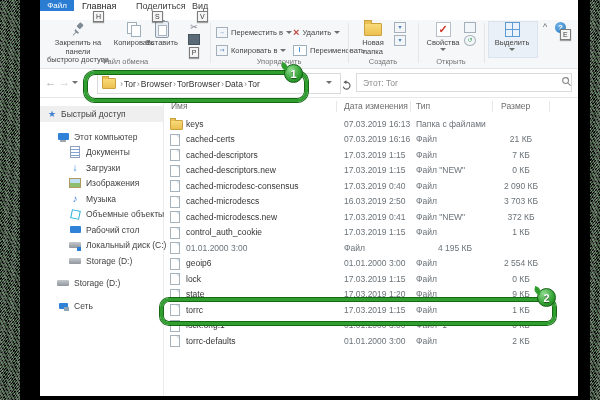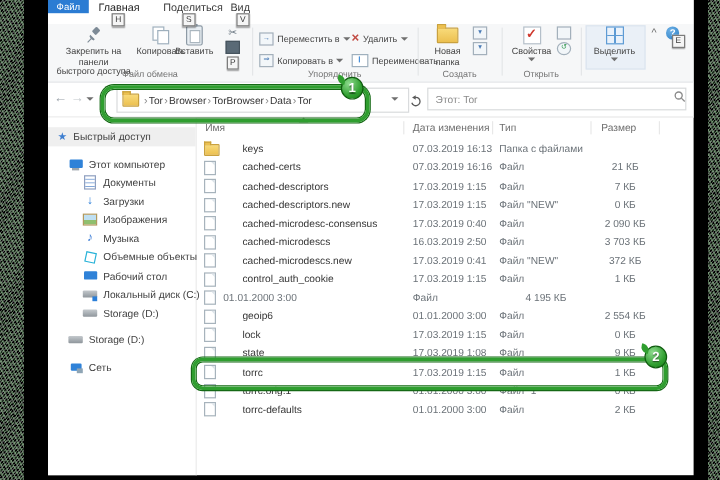--- a/index.html
+++ b/index.html
@@ -102,21 +102,21 @@
   .sic-network:before{content:'';width:9px;height:6px;background:#2f82d8;border-radius:1px;}
   .sic-network:after{content:'';position:absolute;right:0;bottom:0;width:5px;height:4px;background:#8fa5b5;}
 
   
   #fhead{position:absolute;left:123px;top:98px;right:0;height:17px;font-size:8.5px;color:#6d6d6d;}
   #fhead span.h{position:absolute;top:3px;}
   .hsep{position:absolute;top:3px;height:11px;width:1px;background:#e8e8e8;}
   .sort{position:absolute;left:86px;top:0;width:0;height:0;border-left:4px solid transparent;border-right:4px solid transparent;border-bottom:4px solid #9a9a9a;}
   #flist{position:absolute;left:123px;top:116px;right:0;bottom:0;overflow:hidden;}
   .frow{display:grid;grid-template-columns:16px 158px 72px 78px 54px;align-items:center;height:15.5px;padding-left:7px;font-size:8.5px;}
-  .fname{color:#343434;overflow:hidden;white-space:nowrap;margin-left:16px;}
+  .fname{color:#343434;overflow:hidden;white-space:nowrap;}
   .fdate,.ftype{color:#6b7278;}
   .fsize{color:#6b7278;text-align:center;}
   .fic{width:12px;height:12px;position:relative;}
   .fic.folder{width:11px;height:8px;margin-top:3px;background:linear-gradient(#f8da79,#ecc050);border:1px solid #c9a13e;border-radius:1px;}
   .fic.folder:before{content:'';position:absolute;left:-1px;top:-3px;width:4px;height:2px;background:#ecc050;border:1px solid #c9a13e;border-bottom:none;}
   .fic.file{width:8px;height:10px;margin-top:1px;background:#fff;border:1px solid #a7b3bc;}
   .fic.file:after{content:'';position:absolute;top:0;right:0;border-top:3px solid #dde4e9;border-left:3px solid transparent;}
 
   
   .gbox{position:absolute;border:3px solid #2f9e2f;border-radius:11px;
@@ -423,34 +423,34 @@
         <div class="frow">
           <span class="fic file"></span>
           <span class="fname">lock</span>
           <span class="fdate">17.03.2019 1:15</span>
           <span class="ftype">Файл</span>
           <span class="fsize">0 КБ</span>
         </div>
         <div class="frow">
           <span class="fic file"></span>
           <span class="fname">state</span>
-          <span class="fdate">17.03.2019 1:08</span>
+          <span class="fdate">17.03.2019 1:20</span>
           <span class="ftype">Файл</span>
           <span class="fsize">9 КБ</span>
         </div>
         <div class="frow">
           <span class="fic file"></span>
           <span class="fname">torrc</span>
           <span class="fdate">17.03.2019 1:15</span>
           <span class="ftype">Файл</span>
           <span class="fsize">1 КБ</span>
         </div>
         <div class="frow">
           <span class="fic file"></span>
-          <span class="fname">torrc.orig.1</span>
+          <span class="fname">lock.orig.1</span>
           <span class="fdate">01.01.2000 3:00</span>
           <span class="ftype">Файл "1"</span>
           <span class="fsize">0 КБ</span>
         </div>
         <div class="frow">
           <span class="fic file"></span>
           <span class="fname">torrc-defaults</span>
           <span class="fdate">01.01.2000 3:00</span>
           <span class="ftype">Файл</span>
           <span class="fsize">2 КБ</span>

